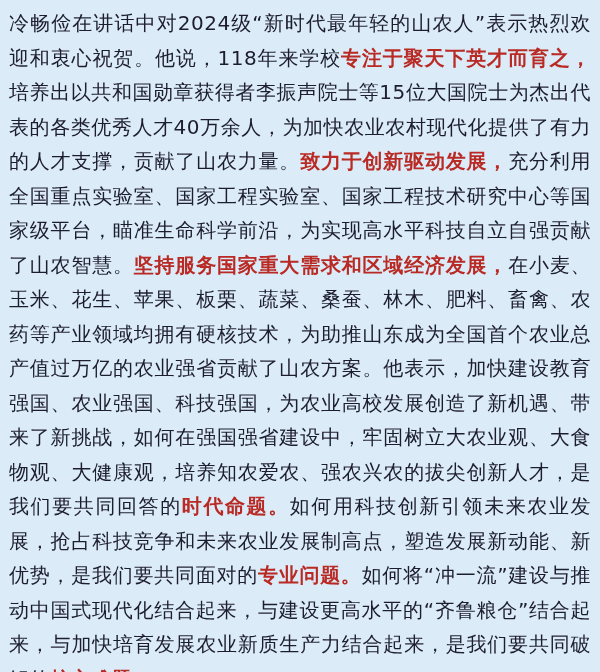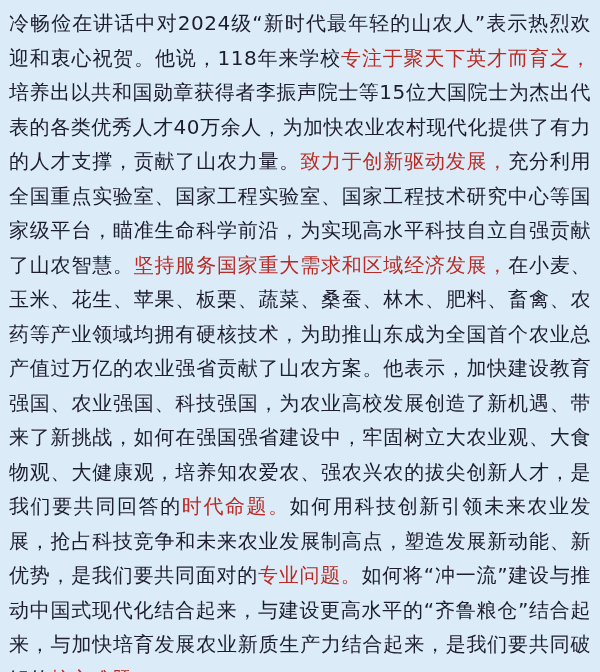--- a/index.html
+++ b/index.html
@@ -23,21 +23,21 @@
     font-size: 20px;
     line-height: 34.5px;
     color: var(--fg, #1d1d30);
     text-align: justify;
     text-justify: inter-character;
     letter-spacing: 0.5px;
     word-break: break-all;
   }
   .para .hl {
     color: var(--hl, #b92a24);
-    font-weight: 400;
+    font-weight: 700;
   }
 </style>
 </head>
 <body>
 
 <main class="article">
   <p class="para"><span>冷畅俭在讲话中对2024级“新时代最年轻的山农人”表示热烈欢迎和衷心祝贺。他说，118年来学校</span><span class="hl">专注于聚天下英才而育之，</span><span>培养出以共和国勋章获得者李振声院士等15位大国院士为杰出代表的各类优秀人才40万余人，为加快农业农村现代化提供了有力的人才支撑，贡献了山农力量。</span><span class="hl">致力于创新驱动发展，</span><span>充分利用全国重点实验室、国家工程实验室、国家工程技术研究中心等国家级平台，瞄准生命科学前沿，为实现高水平科技自立自强贡献了山农智慧。</span><span class="hl">坚持服务国家重大需求和区域经济发展，</span><span>在小麦、玉米、花生、苹果、板栗、蔬菜、桑蚕、林木、肥料、畜禽、农药等产业领域均拥有硬核技术，为助推山东成为全国首个农业总产值过万亿的农业强省贡献了山农方案。他表示，加快建设教育强国、农业强国、科技强国，为农业高校发展创造了新机遇、带来了新挑战，如何在强国强省建设中，牢固树立大农业观、大食物观、大健康观，培养知农爱农、强农兴农的拔尖创新人才，是我们要共同回答的</span><span class="hl">时代命题。</span><span>如何用科技创新引领未来农业发展，抢占科技竞争和未来农业发展制高点，塑造发展新动能、新优势，是我们要共同面对的</span><span class="hl">专业问题。</span><span>如何将“冲一流”建设与推动中国式现代化结合起来，与建设更高水平的“齐鲁粮仓”结合起来，与加快培育发展农业新质生产力结合起来，是我们要共同破解的</span><span class="hl">核心难题</span><span>。</span></p>
 </main>
 
 </body></html>

